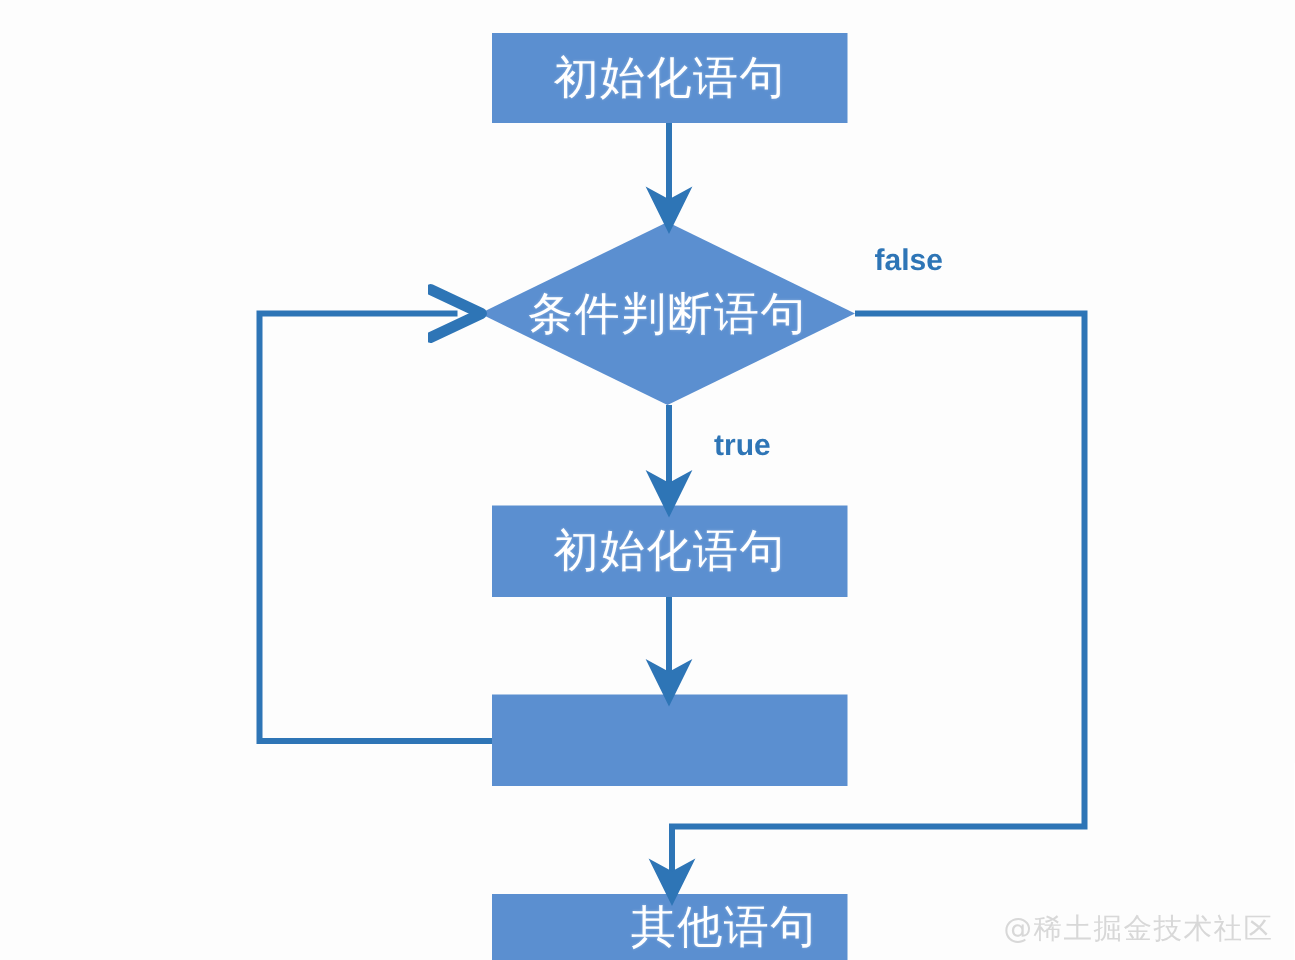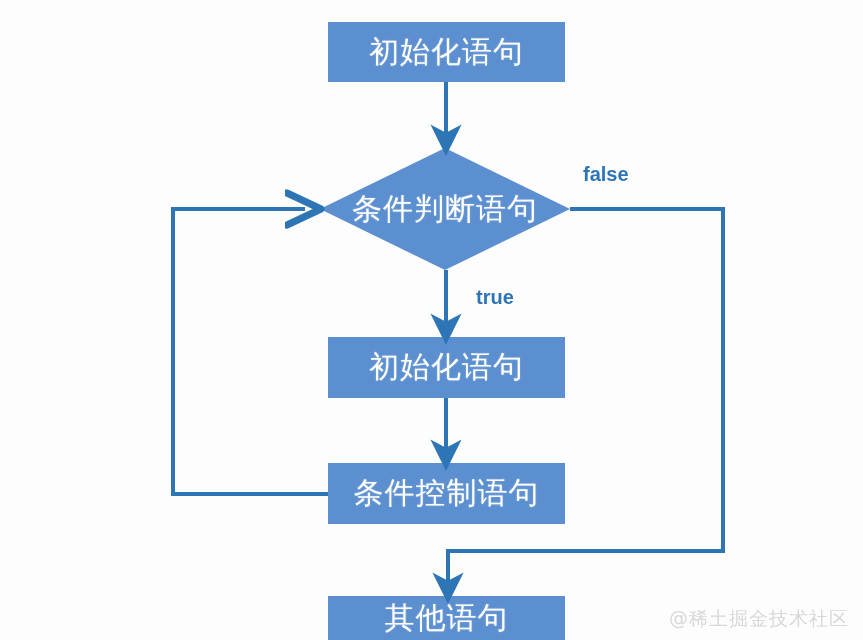--- a/index.html
+++ b/index.html
@@ -90,23 +90,22 @@
 
     <path d="M 570 209 L 723 209 L 723 551 L 448 551 L 448 588" fill="none" stroke="#2e75b6" stroke-width="4" stroke-linejoin="miter" marker-end="url(#arrowhead)"></path>
   </svg>
 
   <div class="node-label" style="left:328px; top:22px; width:237px; height:60px;">初始化语句</div>
 
   <div class="node-label" style="left:320px; top:178px; width:250px; height:62px;">条件判断语句</div>
 
   <div class="node-label" style="left:328px; top:337px; width:237px; height:61px;">初始化语句</div>
 
-  <div class="node-label" style="left:328px; top:463px; width:237px; height:61px;">条件控制语句</div>
 
-  <div class="node-label" style="left:328px; top:596px; width:237px; height:44px;">其他语句</div>
+  <div class="node-label" style="left:328px; top:596px; width:237px; height:44px;padding-left:36px;">其他语句</div>
 
   <div class="edge-label" style="left:583px; top:163px;text-align:right;">false</div>
 
   <div class="edge-label" style="left:476px; top:286px;">true</div>
 
   <div id="watermark">@稀土掘金技术社区</div>
 
 </div>
 
 </body></html>

